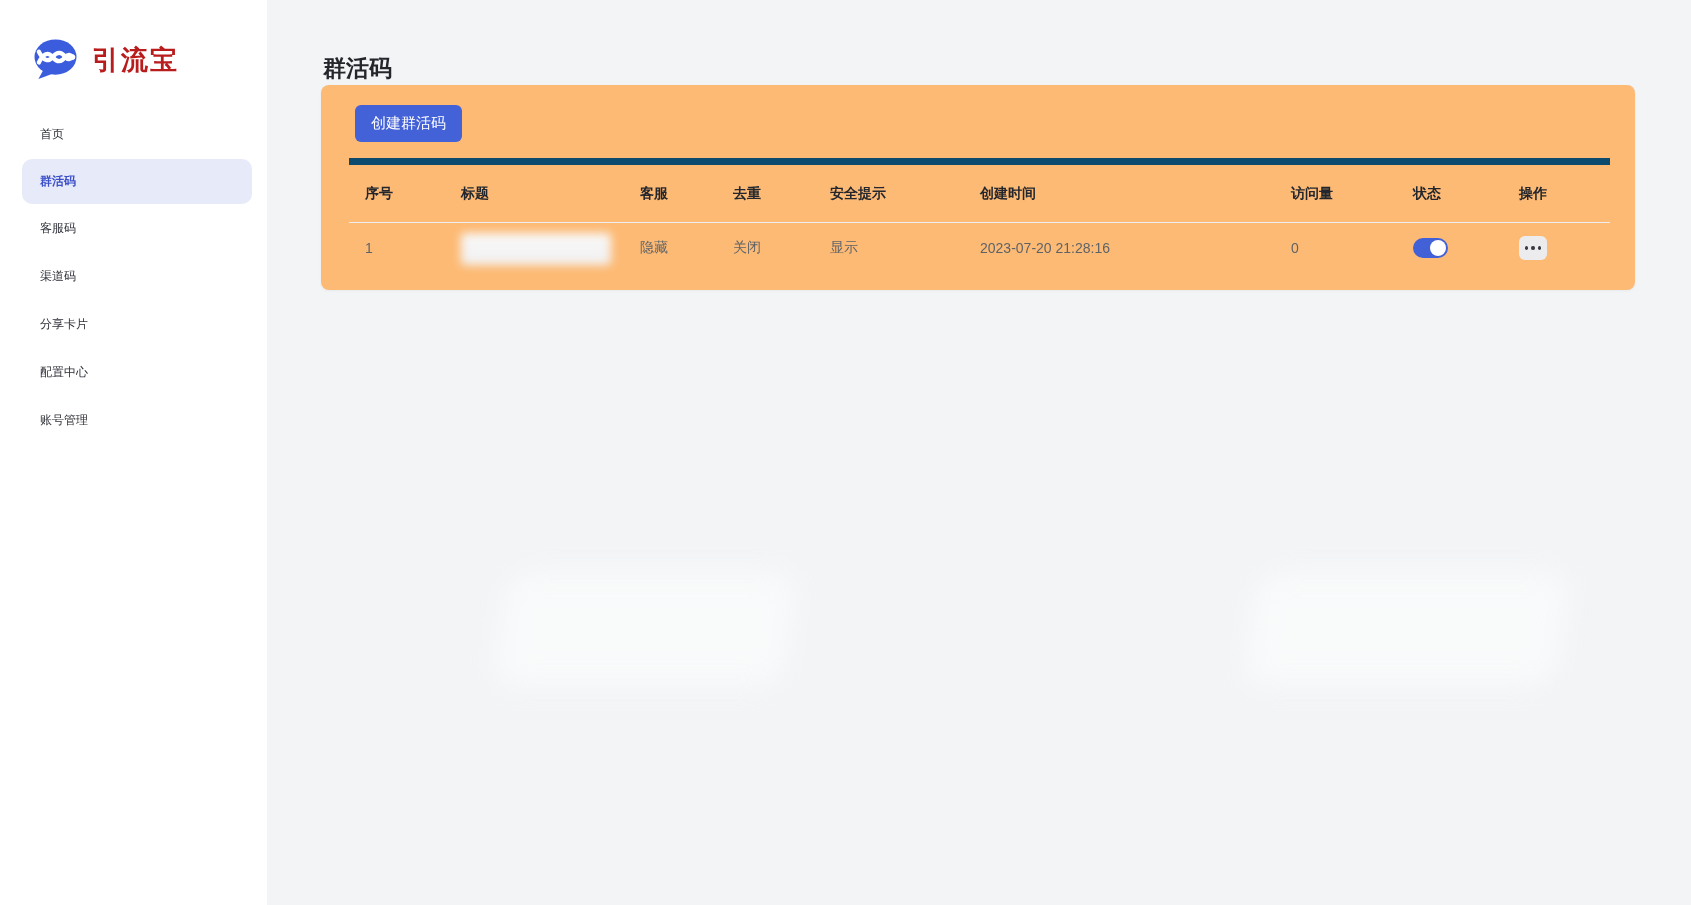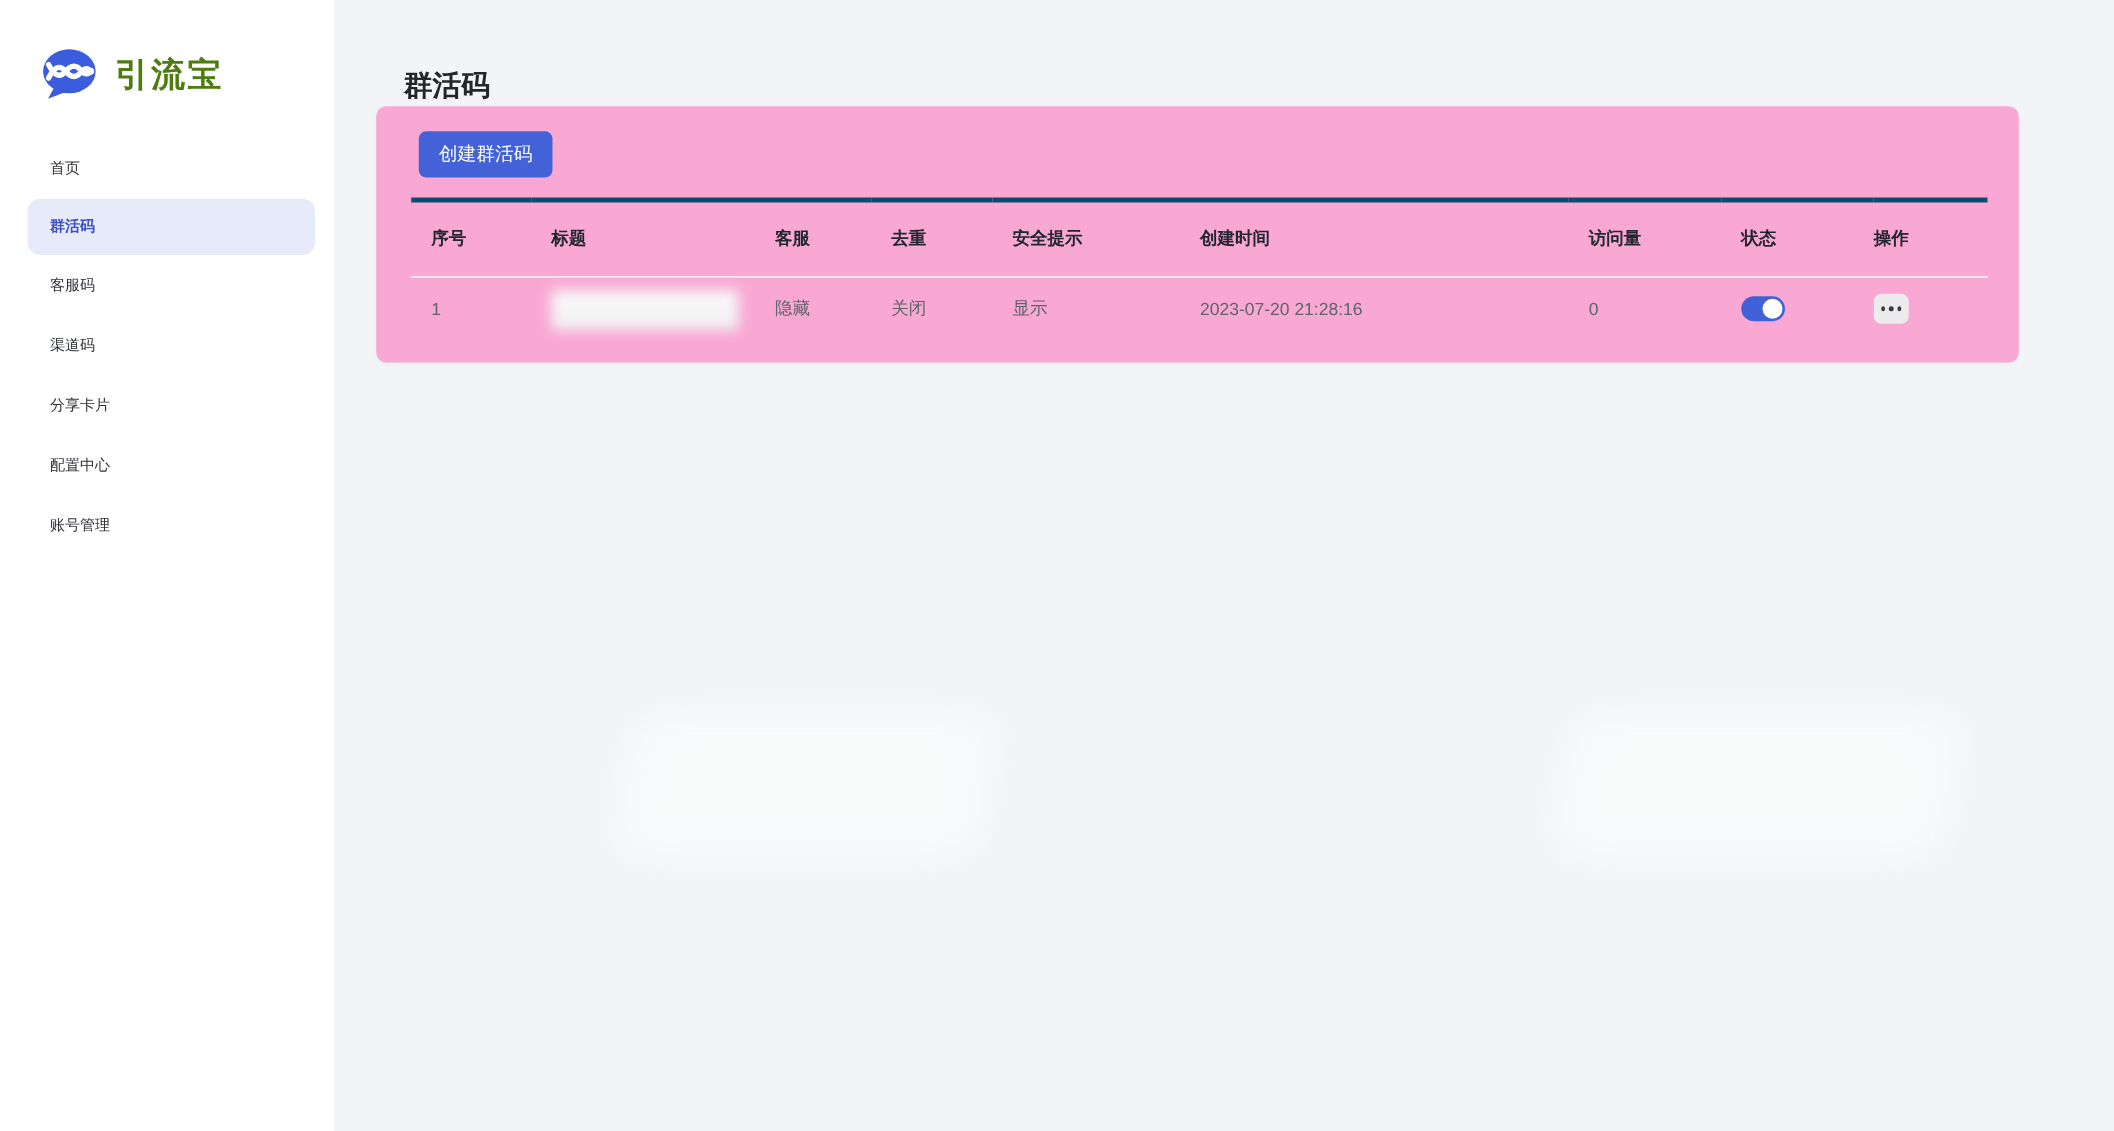--- a/index.html
+++ b/index.html
@@ -15,55 +15,55 @@
   .sidebar {
     position:fixed; left:0; top:0; width:267px; height:905px;
     background:#ffffff; z-index:2;
   }
   .brand {
     display:flex; align-items:center; gap:13px;
     padding:38px 0 0 32px;
   }
   .brand-logo { width:47px; height:43px; flex:0 0 auto; }
   .brand-name {
-    font-size:27px; font-weight:600; color:#4d7c0f; letter-spacing:2px;
+    font-size:27px; font-weight:600; color:#b91c1c; letter-spacing:2px;
   }
   .menu { margin-top:30px; padding:0 15px 0 22px; }
   .menu-item {
     display:flex; align-items:center;
     height:47px; padding-left:18px; margin-bottom:1px;
     font-size:12px; color:#2f3138; border-radius:10px;
     cursor:pointer; user-select:none;
   }
   .menu-item.active {
     background:#e7eaf9; color:#3c50c8; font-weight:600; height:45px;
   }
 
   
   .main { position:relative; margin-left:267px; height:905px; }
   .page-title {
     position:absolute; left:56px; top:38px;
     font-size:23px; font-weight:600; color:#24262b;
   }
   .card {
-    position:absolute; left:34px; top:85px; width:1314px; height:205px;
-    background:#f9a8d4; border-radius:8px;
+    position:absolute; left:54px; top:85px; width:1314px; height:205px;
+    background:#fdba74; border-radius:8px;
     box-shadow:0 1px 3px rgba(30,40,60,.05);
   }
   .create-btn {
     position:absolute; left:34px; top:20px;
     min-width:98px; height:37px; padding:0 16px;
     background:#4462d8; color:#ffffff; border:none; border-radius:6px;
     font-size:15px; font-family:inherit; cursor:pointer;
   }
   .table-wrap { position:absolute; left:28px; top:73px; width:1261px; }
   table { width:1261px; border-collapse:collapse; table-layout:fixed; font-size:14px; }
   thead th {
     height:61px; text-align:left; padding:0 0 0 16px;
-    border-top:4px solid #0c4a6e; border-bottom:1px solid #ebedf0;
+    border-top:7px solid #0c4a6e; border-bottom:1px solid #ebedf0;
     font-weight:700; color:#23262d; font-size:14px;
   }
   tbody td { height:51px; padding:0 0 0 16px; color:#5f6368; font-weight:400; }
   th.col-op, td.col-op { text-align:left; padding:0 6px 0 0; }
 
   .title-blur {
     width:150px; height:32px; margin-top:2px;
     background:linear-gradient(180deg,#f8f8f8,#f1f1f2);
     filter:blur(5px); border-radius:4px;
   }

